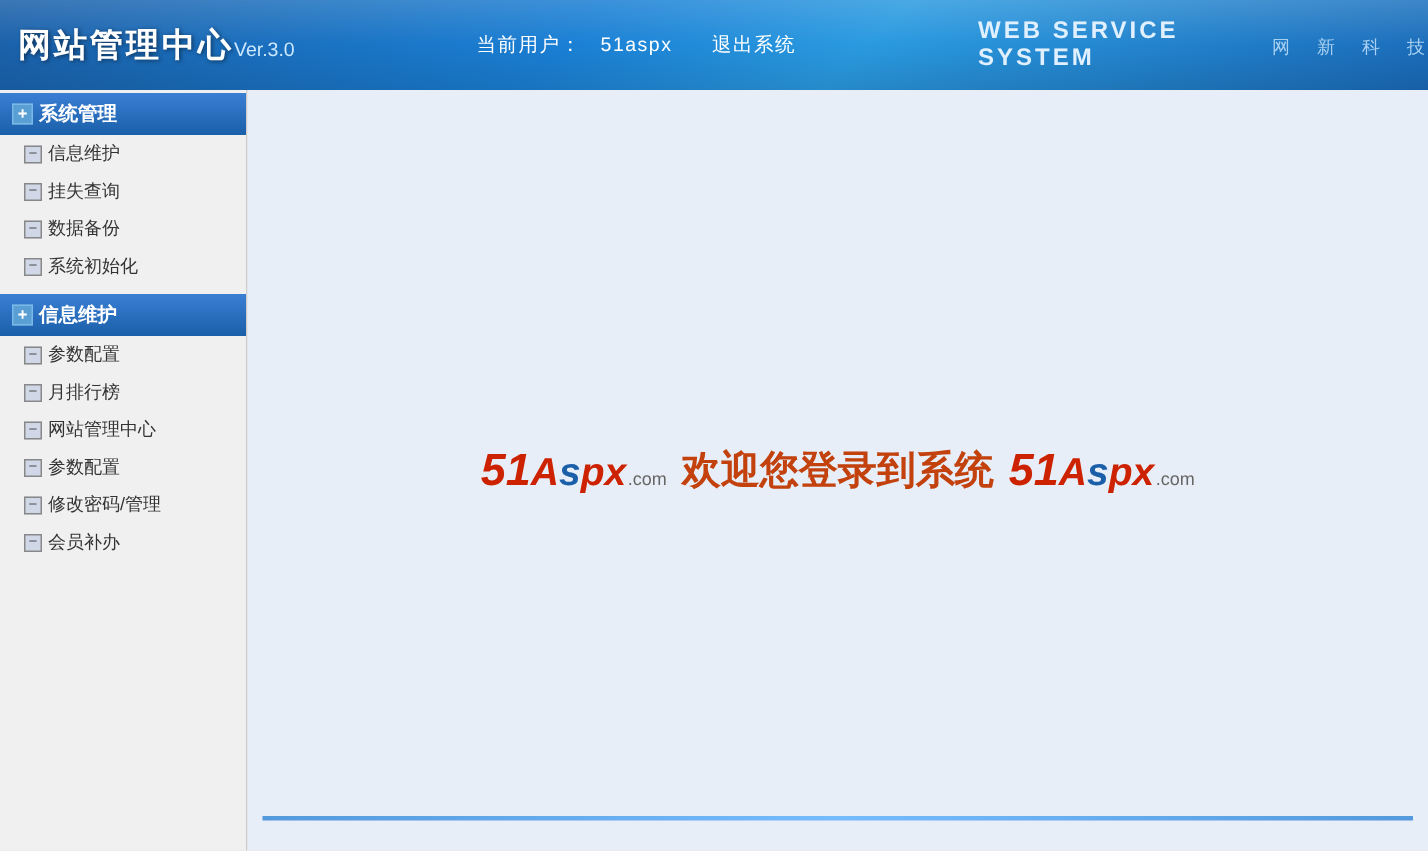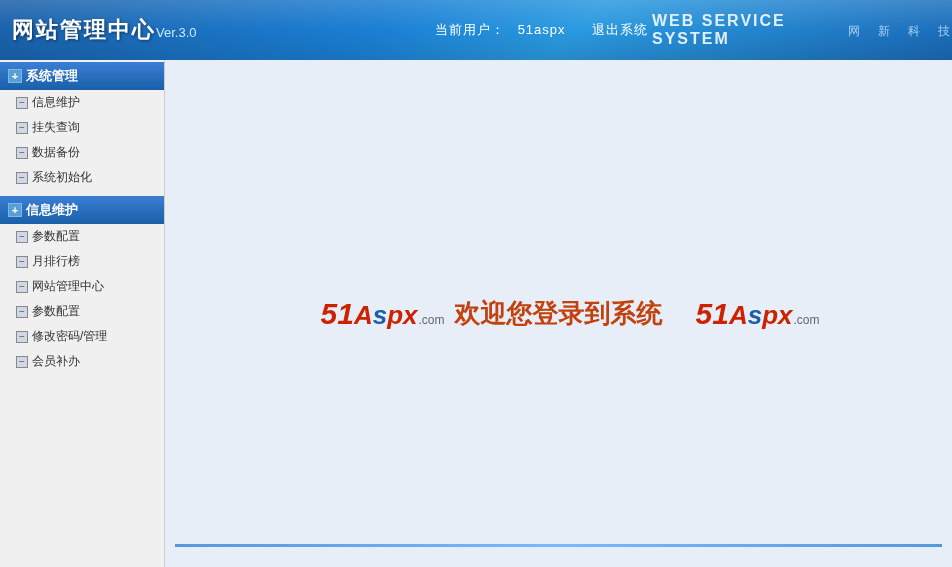--- a/index.html
+++ b/index.html
@@ -45,21 +45,21 @@
     .logo-version {
       font-size: 13px;
       color: #cde8ff;
       margin-left: 0;
     }
 
     .header-center {
       flex: 1;
       display: flex;
       align-items: center;
-      justify-content: flex-end;
+      justify-content: center;
       position: relative;
       z-index: 1;
     }
     .header-user-info {
       font-size: 13px;
       color: #fff;
       letter-spacing: 1px;
     }
     .header-user-info span {
       margin: 0 4px;
@@ -173,21 +173,20 @@
       align-items: center;
       justify-content: center;
       gap: 10px;
     }
 
     
     .logo-51aspx {
       display: flex;
       align-items: baseline;
       font-family: Arial, sans-serif;
-      margin-left: 23px;
     }
     .logo-51 {
       font-size: 32px;
       font-weight: 900;
       color: #cc2200;
       font-style: italic;
     }
     .logo-aspx {
       font-size: 28px;
       font-weight: 900;

